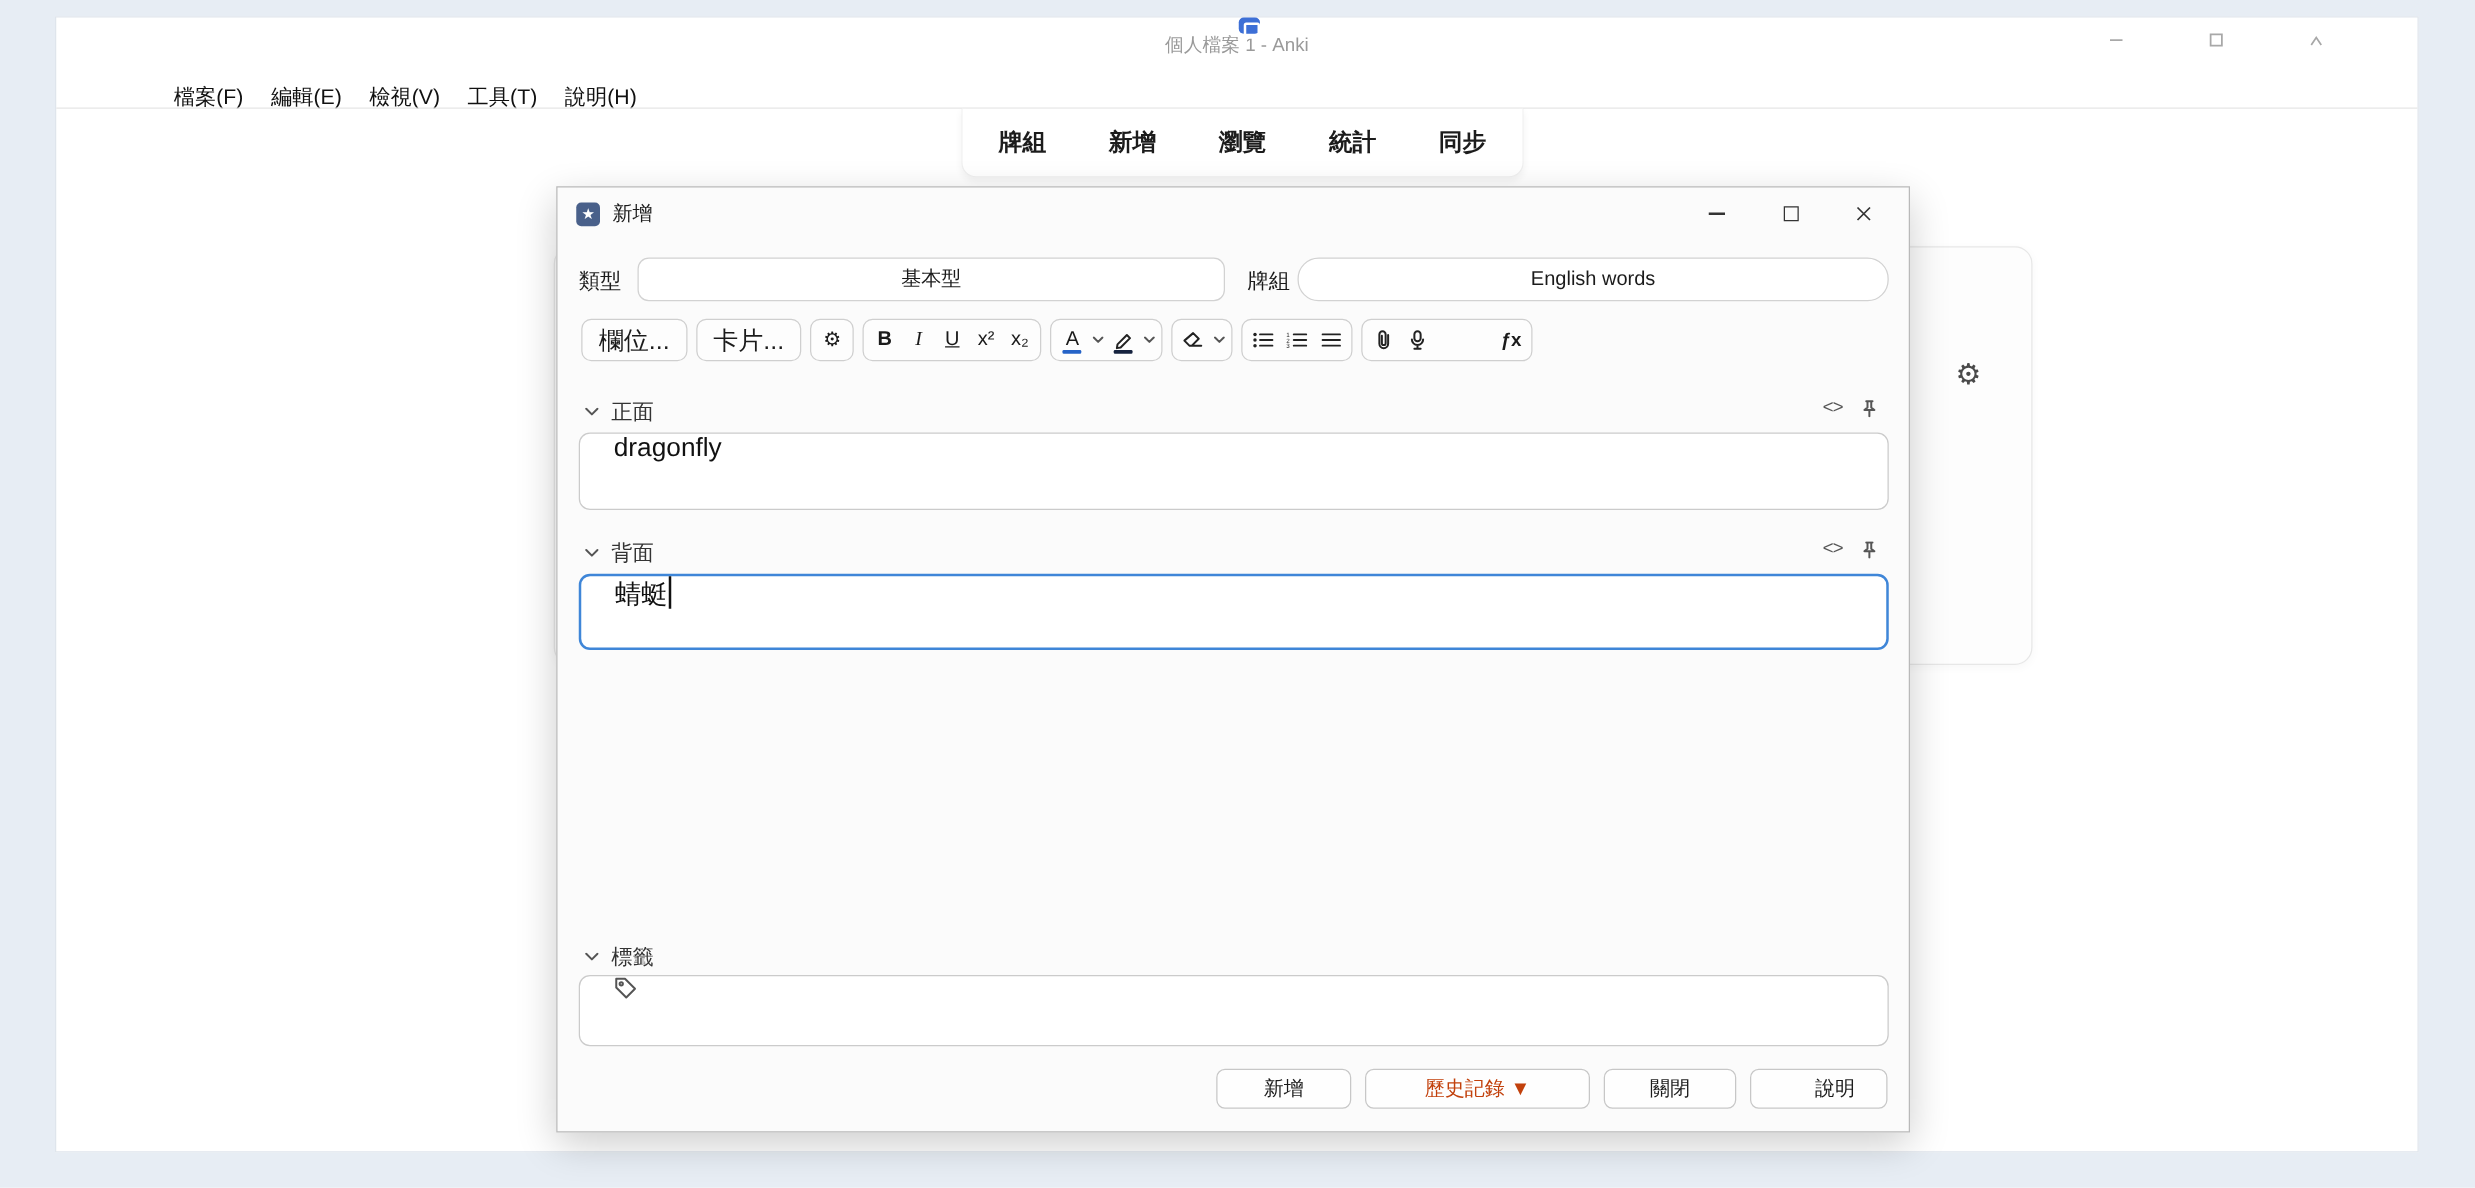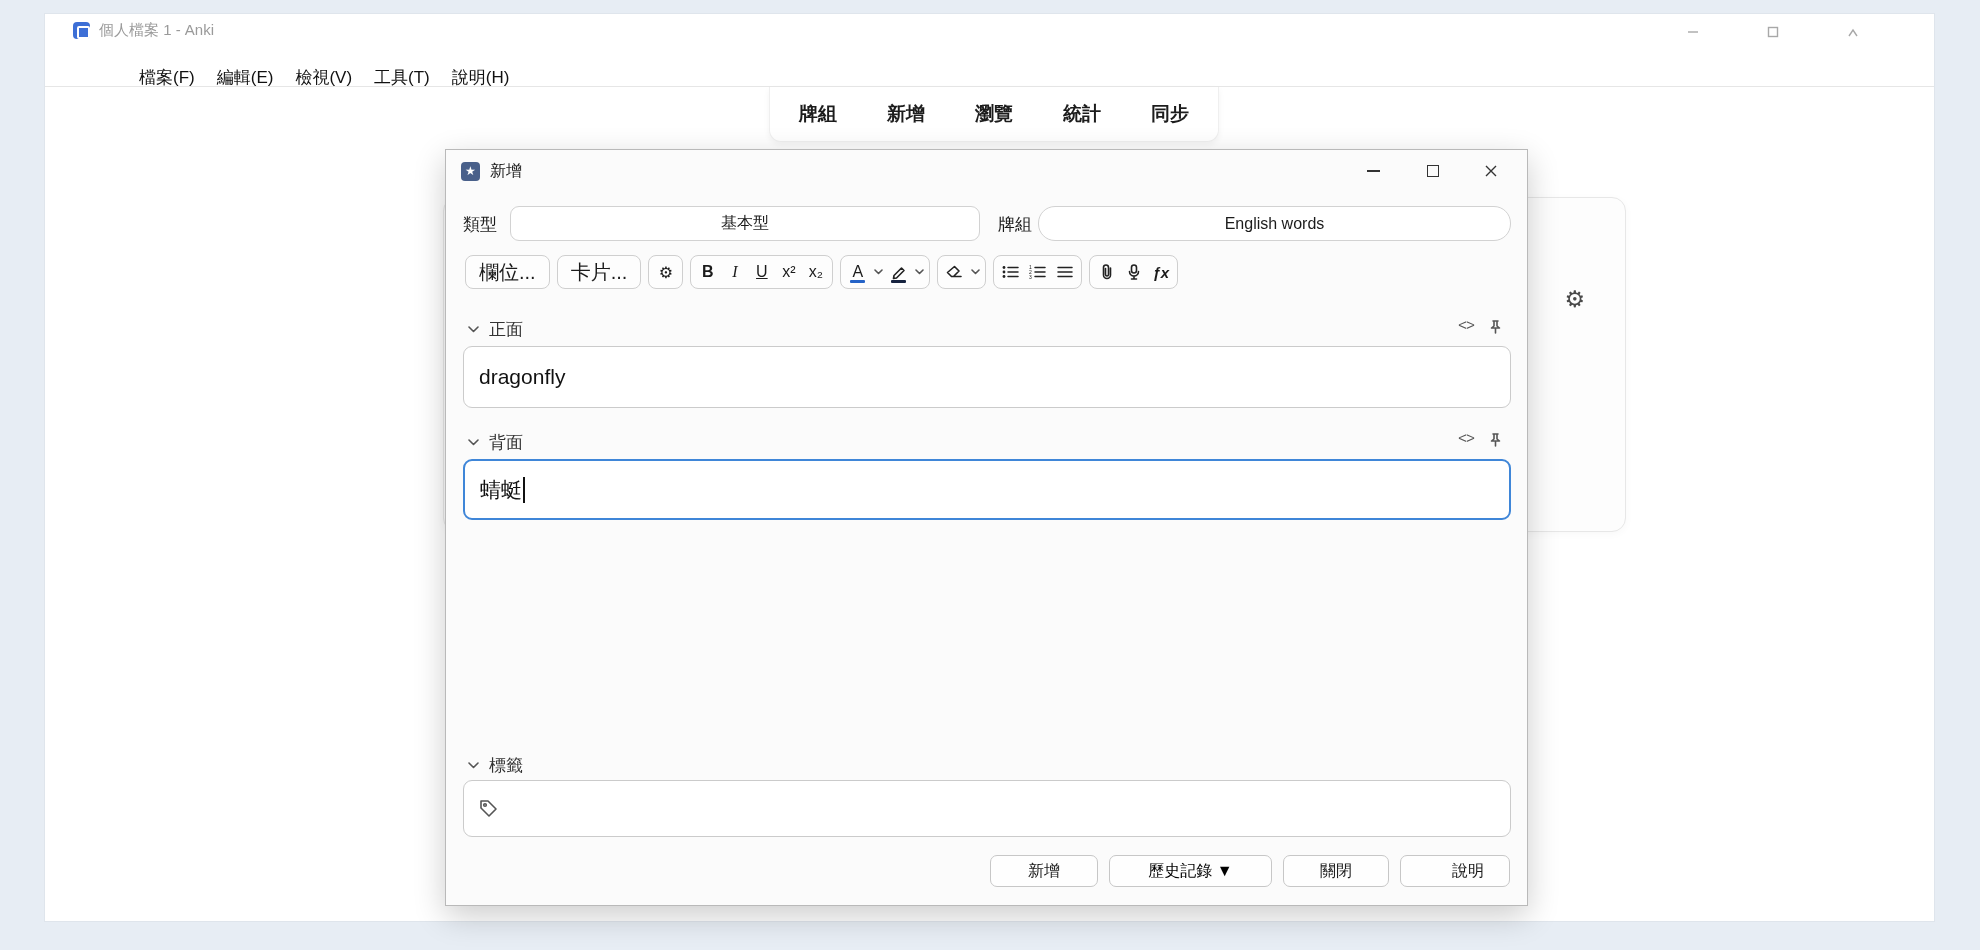--- a/index.html
+++ b/index.html
@@ -1,21 +1,21 @@
 <!DOCTYPE html>
 <html><head>
 <meta charset="utf-8">
 <style>
   * { margin:0; padding:0; box-sizing:border-box; }
   html,body { width:1980px; height:950px; background:#e7edf4; font-family:"Liberation Sans", sans-serif; overflow:hidden; }
   .screen { position:relative; width:1980px; height:950px; }
 
   
   .appwin { position:absolute; left:44px; top:13px; width:1891px; height:909px; background:#ffffff; border:1px solid #dfe5ec; }
-  .titlebar { position:absolute; left:0; top:0; width:100%; height:32px; display:flex; align-items:center; color:#9b9b9b; }
+  .titlebar { position:absolute; left:0; top:0; width:100%; height:32px; display:flex; align-items:center; color:#9b9b9b;flex-direction:column; }
   .appicon { width:17px; height:17px; border-radius:4px; background:#3d6fd6; margin-left:28px; margin-right:9px; position:relative; }
   .appicon::after{content:"";position:absolute;left:4px;top:4px;width:9px;height:9px;border:2px solid #fff;border-radius:2px;}
   .apptitle { font-size:15px; color:#9a9a9a; }
   .winctl { position:absolute; top:6px; display:flex; align-items:center; justify-content:center; width:46px; height:24px; color:#adadad; }
   .winctl svg { display:block; }
   .ctl-min { right:218px; } .ctl-max { right:138px; } .ctl-close { right:58px; }
 
   .menubar { position:absolute; left:74px; top:52px; display:flex; gap:22px; font-size:17px; color:#111;margin-left:20px; }
   .menubar span { cursor:default; }
   .topline { position:absolute; left:0; top:72px; width:100%; border-top:1px solid #e6e6e6; }
@@ -55,44 +55,44 @@
   .toolbar { position:absolute; left:19px; top:104px; height:36px; display:flex; align-items:center; gap:7px; }
   .tpill { height:34px; padding:0 13px; background:#fdfdfd; border:1px solid #cfcfcf; border-radius:8px;
            display:flex; align-items:center; font-size:20px; color:#1b1b1b; }
   .tgroup { height:34px; background:#fdfdfd; border:1px solid #cfcfcf; border-radius:8px;
             display:flex; align-items:center; padding:0 3px; }
   .tbtn { min-width:27px; height:28px; display:flex; align-items:center; justify-content:center;
           font-size:16px; color:#1b1b1b; border-radius:5px; padding:0 3px; position:relative; }
   .tbtn.bold { font-weight:700; }
   .tbtn.italic { font-style:italic; font-family:"Liberation Serif", serif; }
   .tbtn.under span { text-decoration:underline; }
-  .tbtn.fx { font-style:italic; font-weight:700; font-size:15px; }
+  .tbtn.fx { font-weight:700; font-size:15px;margin-left:48px; }
   .swatch { position:absolute; left:6px; bottom:3px; right:6px; height:3px; border-radius:1px; }
   .swatch.blue { background:#2563c7; } .swatch.dark { background:#16233f; }
   .ddc { width:14px; display:flex; align-items:center; justify-content:center; }
 
   
   .section-hdr { position:absolute; left:22px; display:flex; align-items:center; gap:10px; font-size:17px; color:#333; }
   .hdr-front { top:168px; } .hdr-back { top:281px; } .hdr-tags { top:604px; }
   .hdr-icons { position:absolute; display:flex; align-items:center; gap:16px; color:#6b6b6b; }
   .icons-front { top:168px; right:26px; } .icons-back { top:281px; right:26px; }
   .code-ico { font-family:"Liberation Mono", monospace; font-size:15px; letter-spacing:-1px; color:#555; }
 
   .field { position:absolute; left:17px; width:1048px; background:#fff; border:1px solid #cbcbcb; border-radius:9px;
-           display:flex; align-items:center; padding:0 15px; font-size:21px; color:#111; }
+           display:flex; align-items:flex-start; padding:0 27px; font-size:21px; color:#111; }
   .field-front { top:196px; height:62px; }
   .field-back { top:309px; height:61px; border:2px solid #3f86d8; }
   .caret { display:inline-block; width:1.5px; height:26px; background:#111; margin-left:1px; vertical-align:middle; }
   .field-tags { top:630px; height:57px; gap:10px; }
 
   
   .dlg-actions { position:absolute; right:17px; top:705px; display:flex; gap:11px; }
   .abtn { height:32px; background:#fefefe; border:1px solid #c7c7c7; border-radius:7px;
           display:flex; align-items:center; justify-content:center; font-size:16px; color:#1b1b1b; }
-  .abtn-add { width:108px; } .abtn-history { width:163px; color:#000000; }
+  .abtn-add { width:108px; } .abtn-history { width:180px; color:#c2410c; }
   .abtn-close { width:106px; } .abtn-help { width:110px;padding-left:26px; }
 
   svg.stroke { fill:none; stroke:#555; stroke-width:1.6; stroke-linecap:round; stroke-linejoin:round; }
   svg.strokedark { fill:none; stroke:#222; stroke-width:1.6; stroke-linecap:round; stroke-linejoin:round; }
 </style>
 </head>
 <body>
 
 <div class="screen">
 

